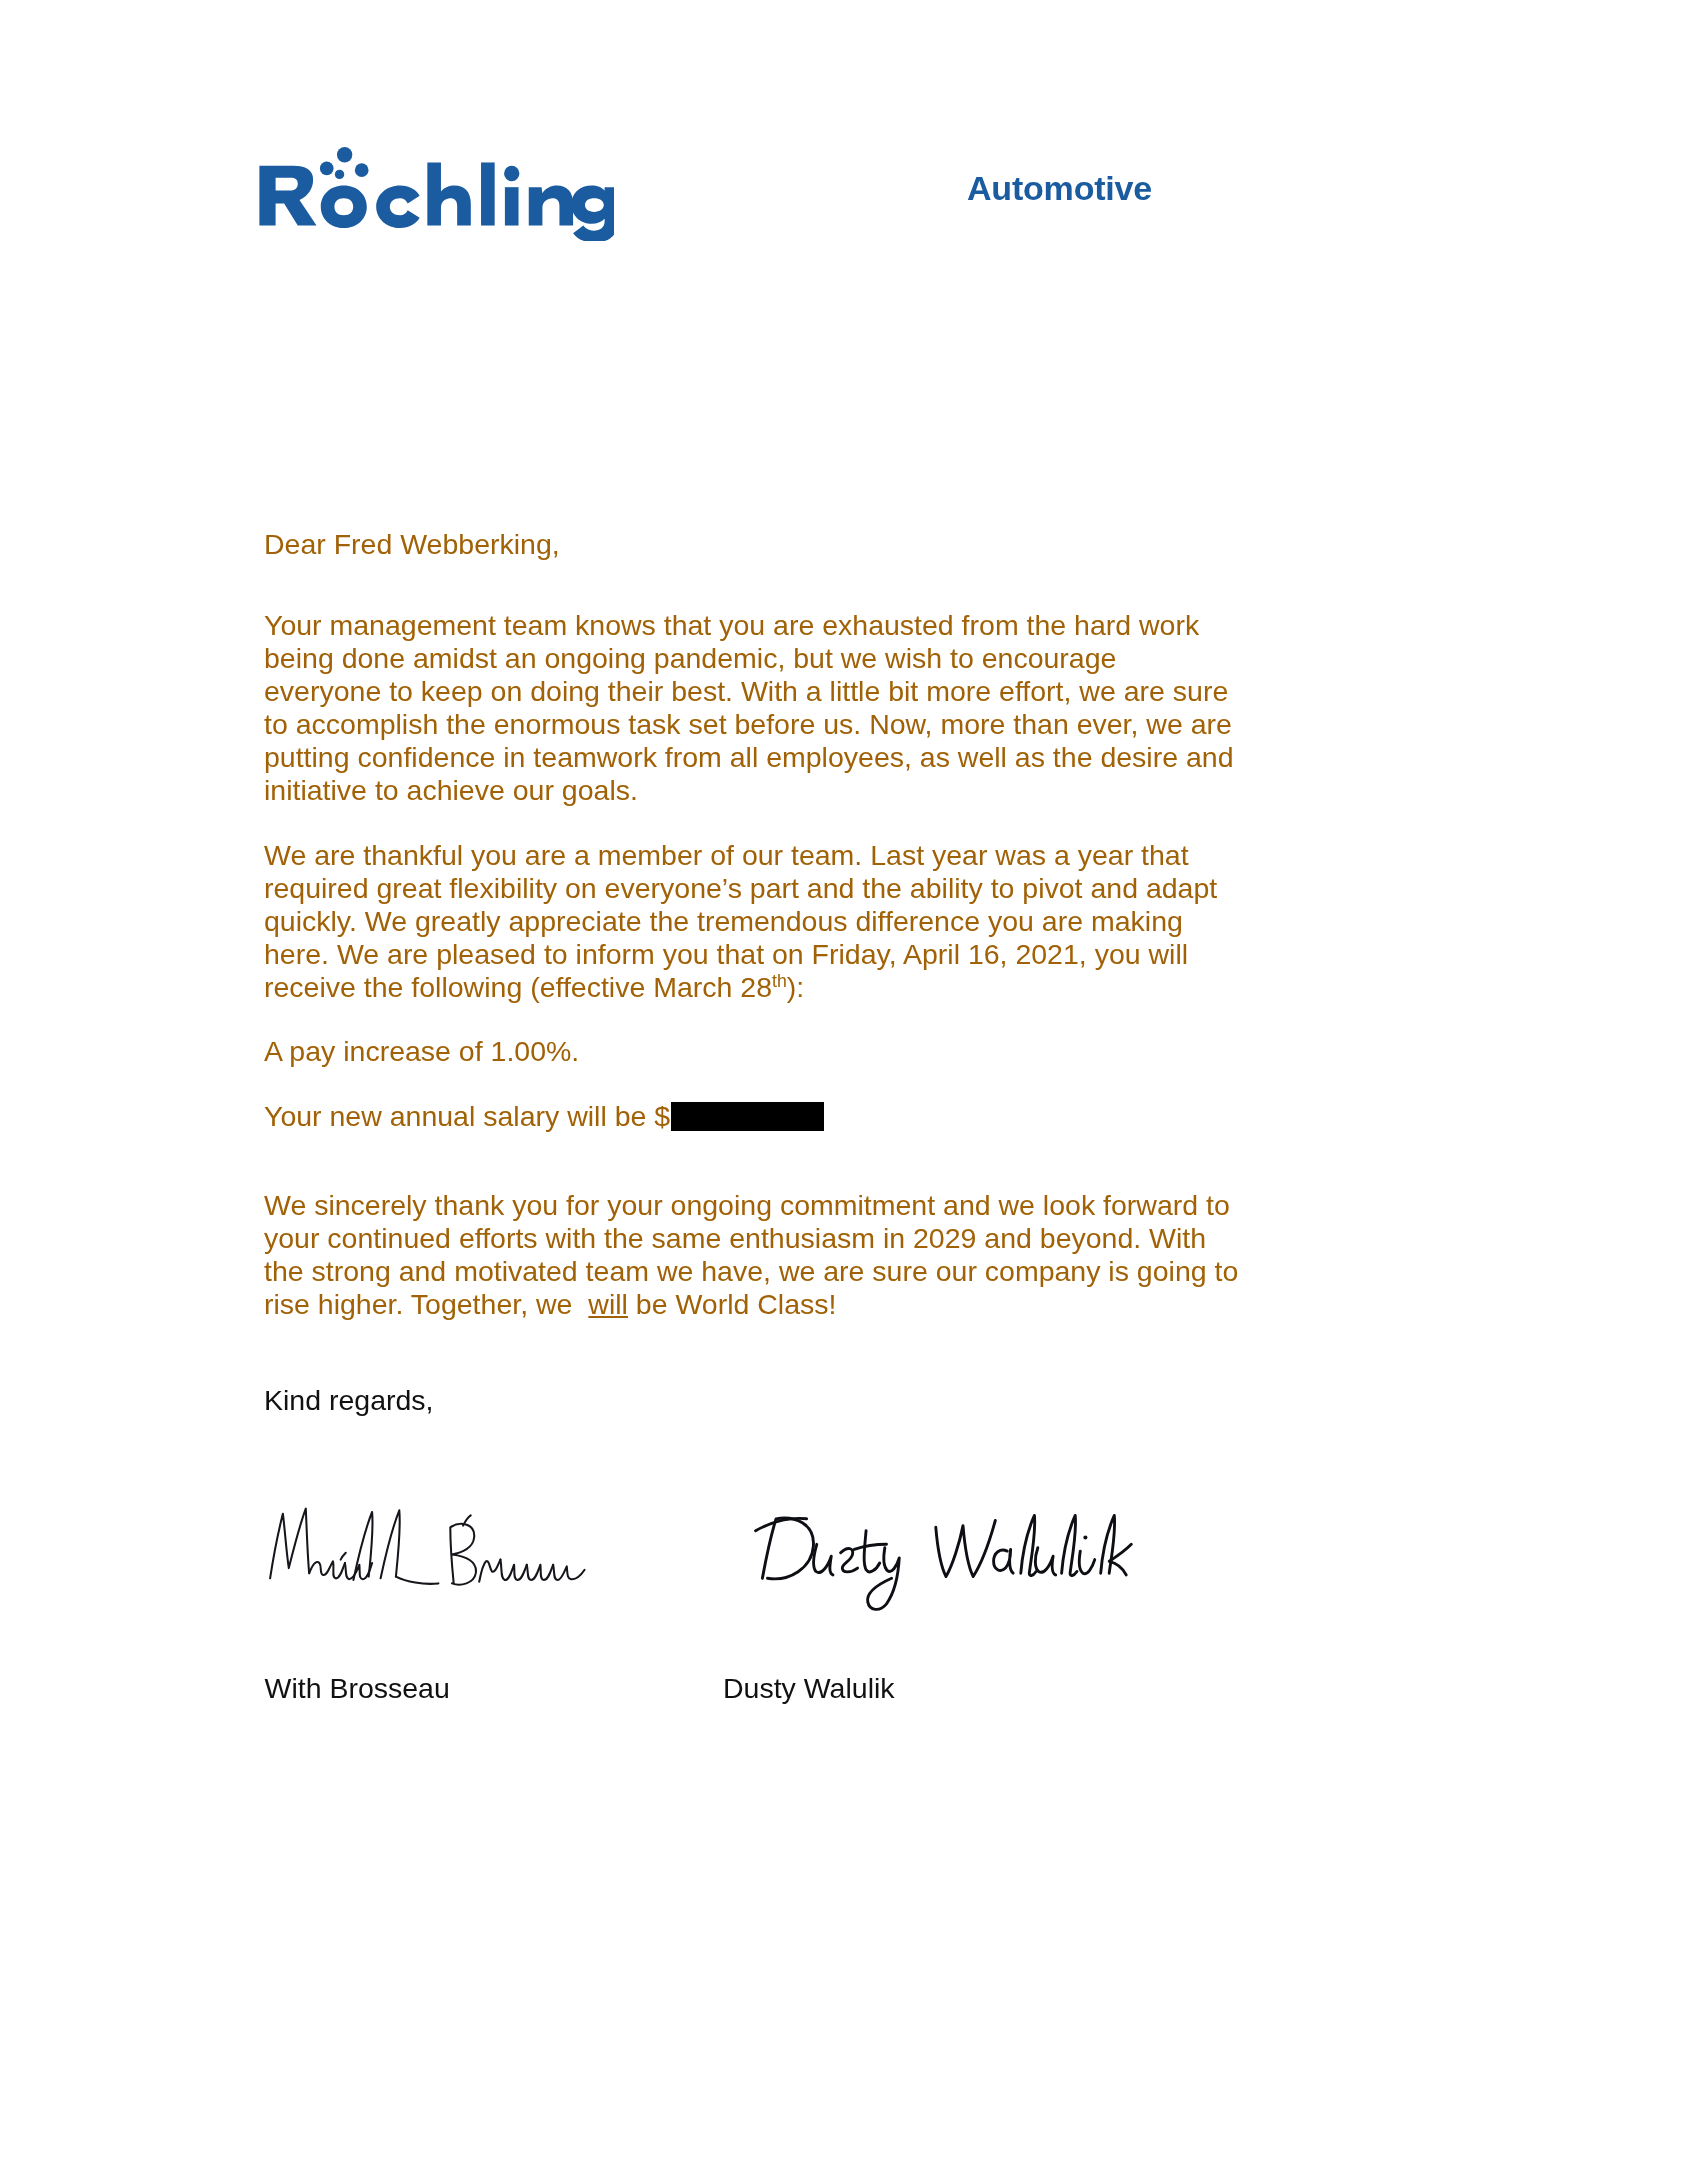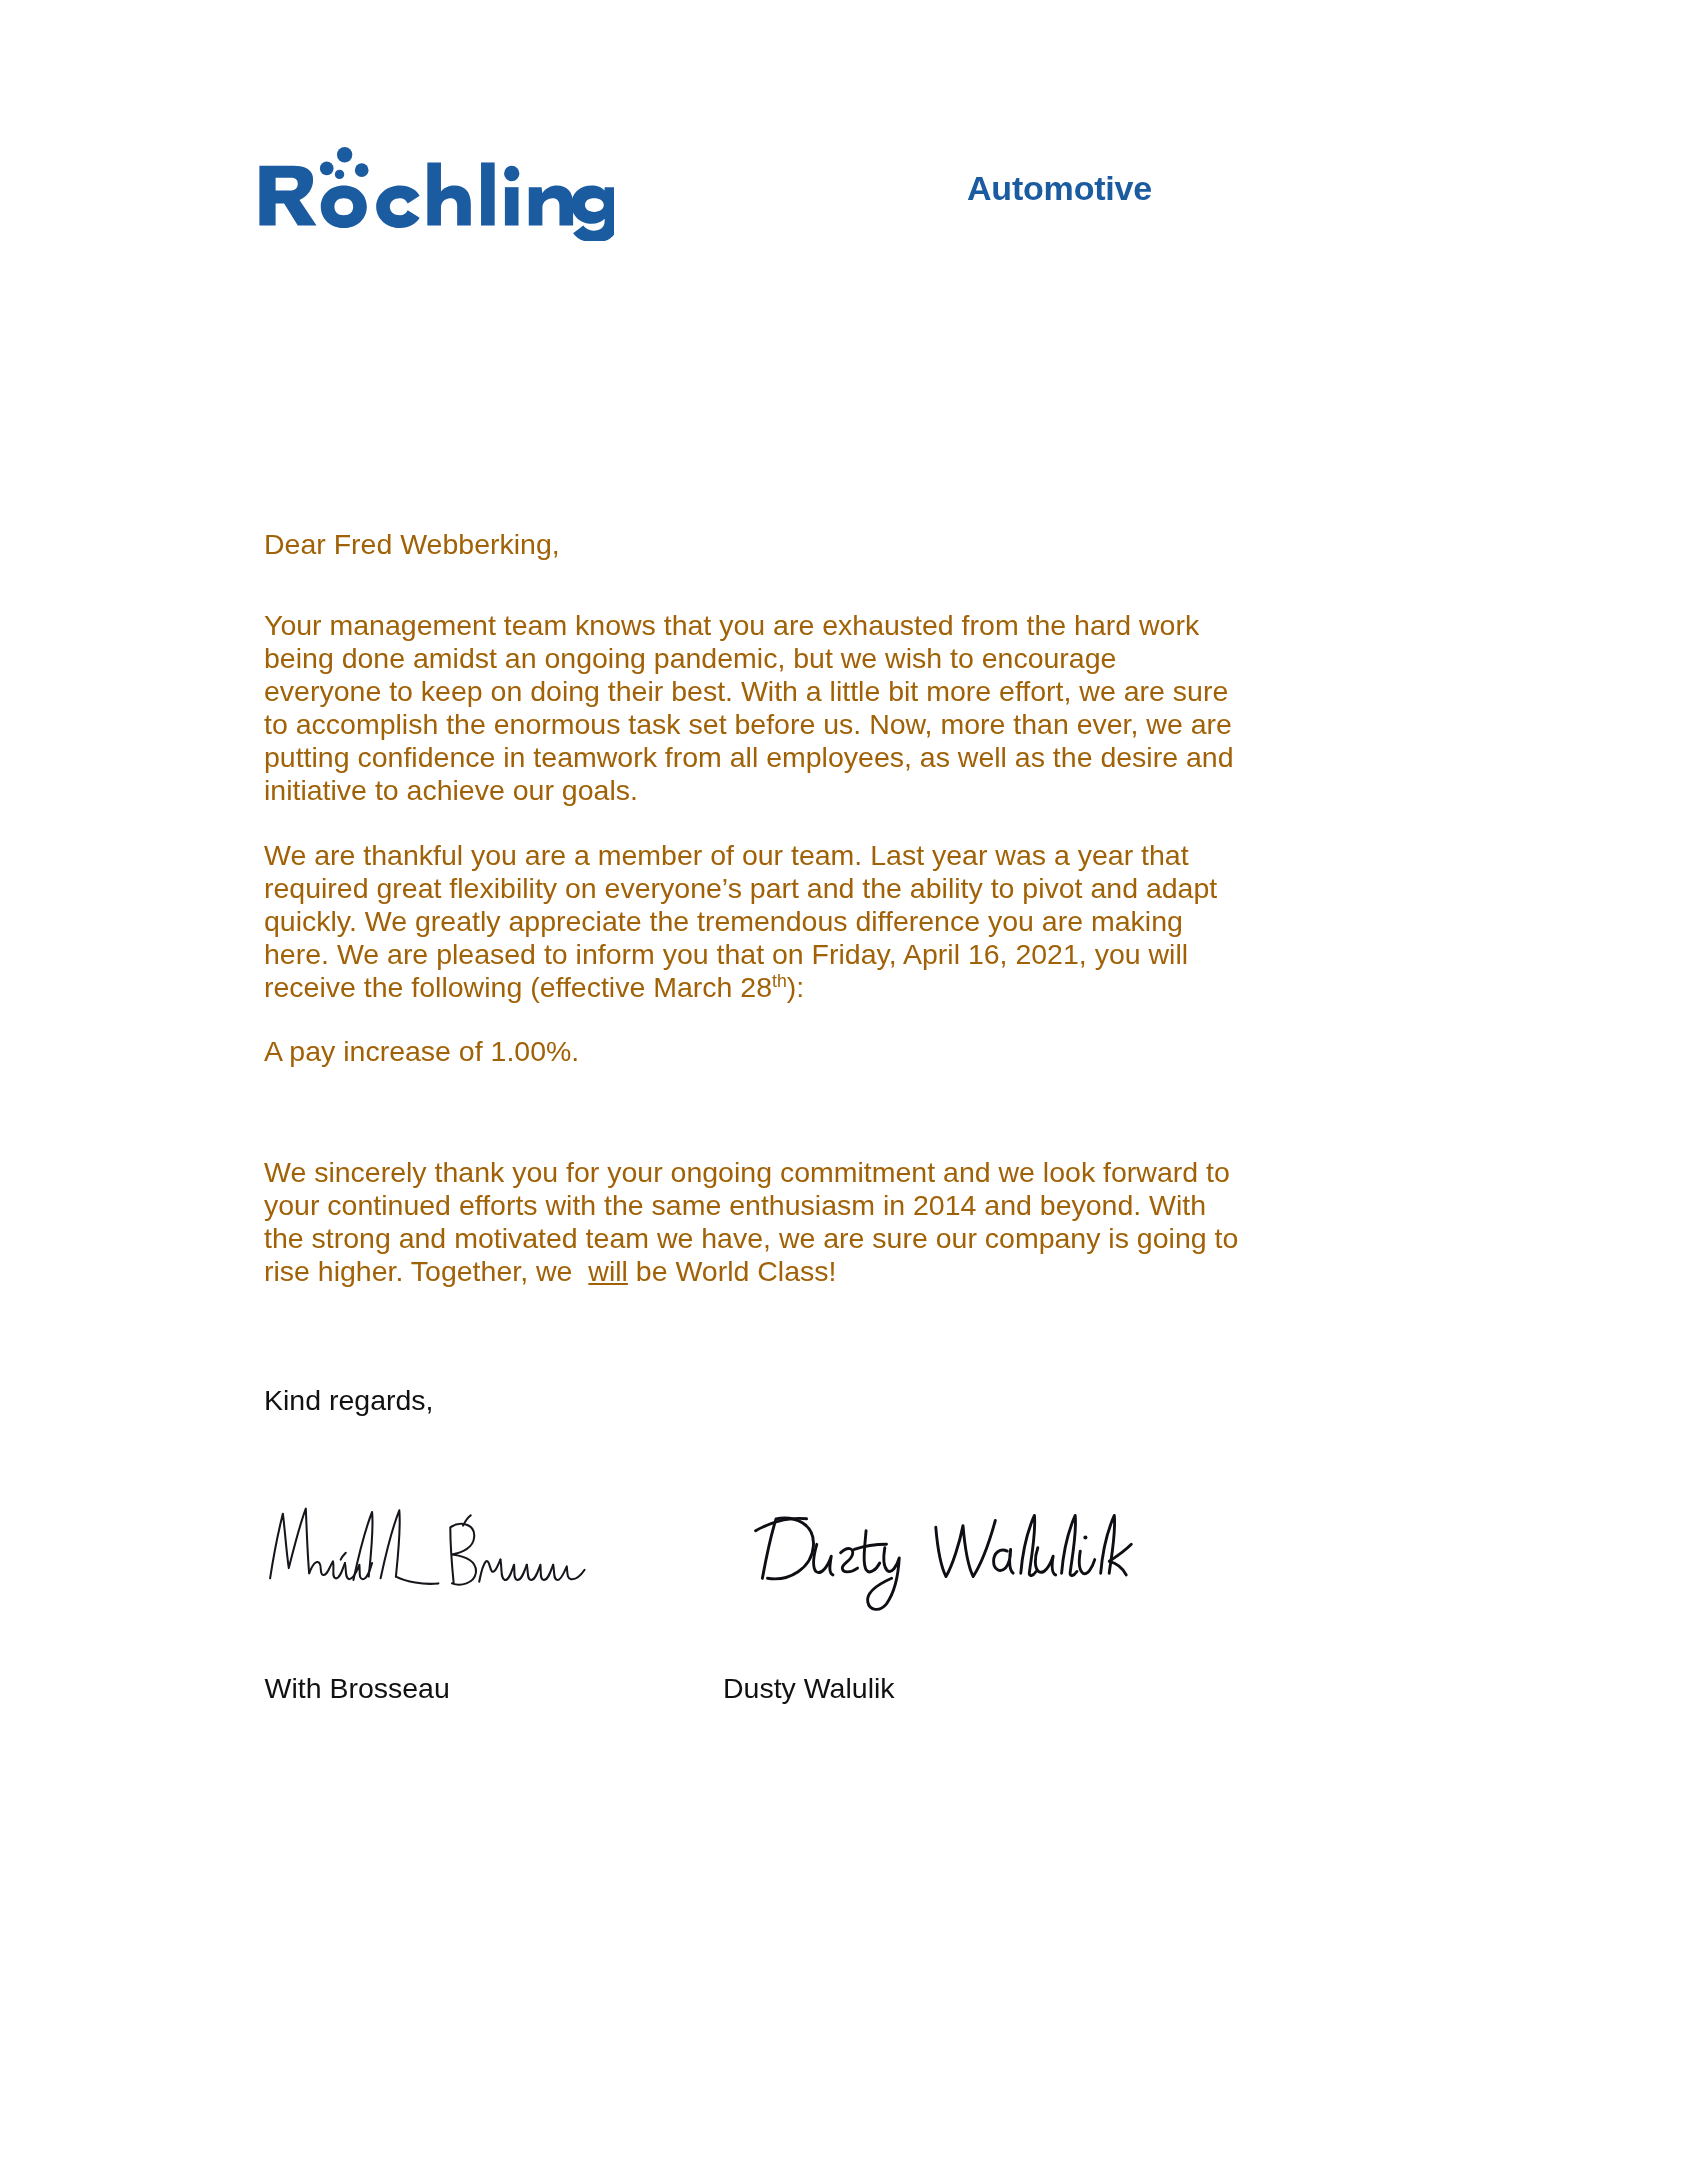--- a/index.html
+++ b/index.html
@@ -205,25 +205,26 @@
 initiative to achieve our goals.</p>
 
     <p class="para"><span>We are thankful you are a member of our team.  Last year was a year that
 required great flexibility on everyone’s part and the ability to pivot and adapt
 quickly.  We greatly appreciate the tremendous difference you are making
 here.  We are pleased to inform you that on Friday, April 16, 2021, you will
 receive the following (effective March 28</span><sup>th</sup><span>):</span></p>
 
     <p class="para">A pay increase of 1.00%.</p>
 
+    <p class="para salary"><span>Your new annual salary will be $</span><span class="redaction"></span></p>
 
     <div class="gap-block"></div>
 
     <p class="para"><span>We sincerely thank you for your ongoing commitment and we look forward to
-your continued efforts with the same enthusiasm in 2014 and beyond. With
+your continued efforts with the same enthusiasm in 2029 and beyond. With
 the strong and motivated team we have, we are sure our company is going to
 rise higher.  Together, we </span><u class="will">will</u><span> be World Class!</span></p>
   </div>
 
   <div class="closing">Kind regards,</div>
 
   <div class="sig-area">
 
     <div class="sig-slot left">
       <svg class="sig-svg" width="375" height="136" viewBox="0 0 440 160" xmlns="http://www.w3.org/2000/svg" aria-hidden="true">

